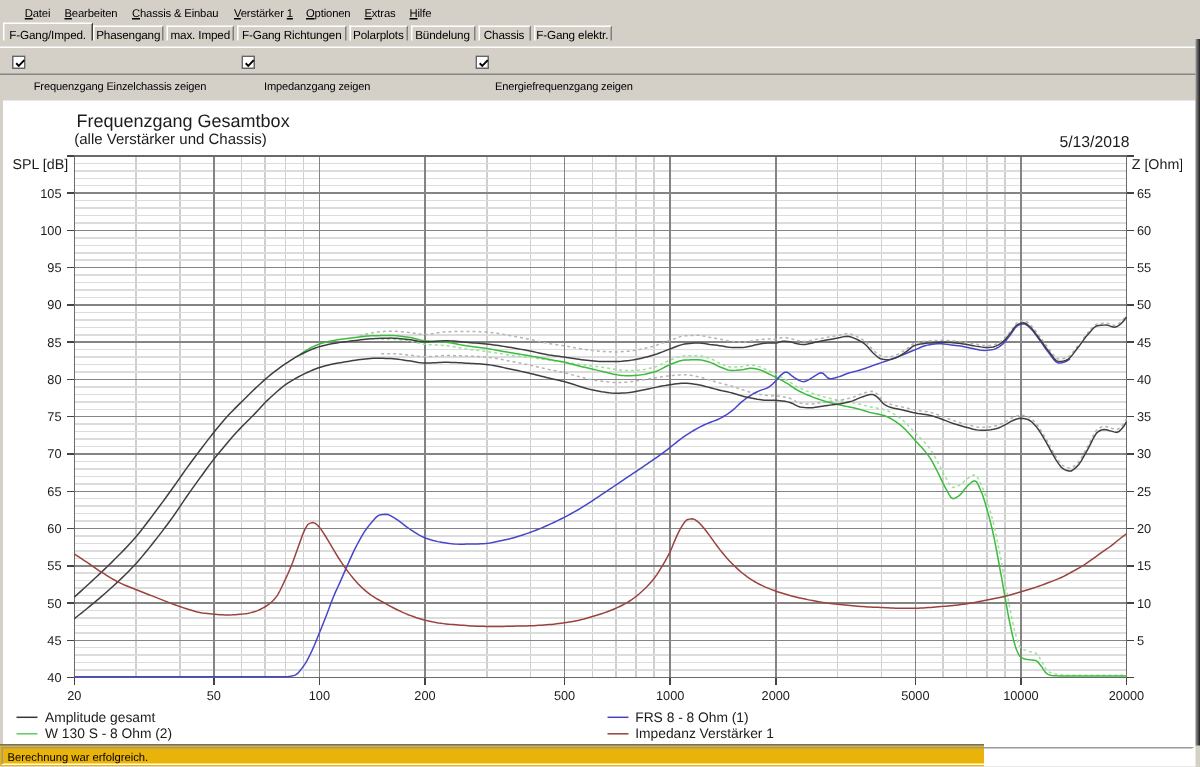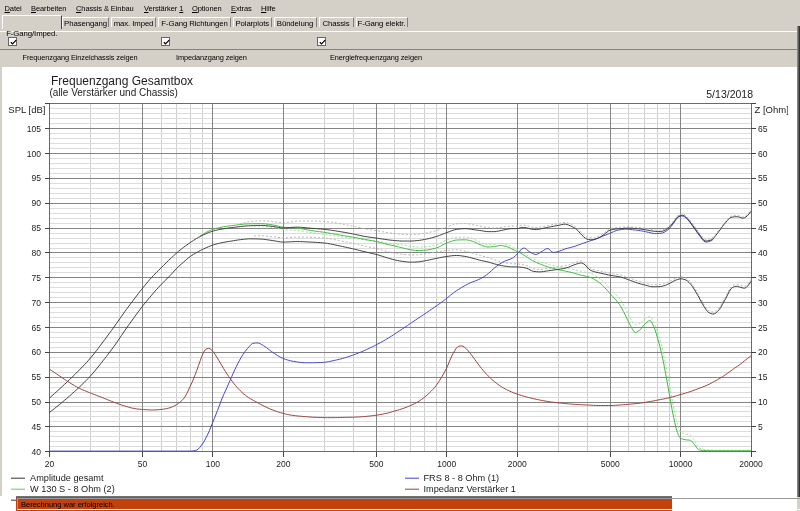--- a/index.html
+++ b/index.html
@@ -1,26 +1,26 @@
 <!DOCTYPE html>
 <html><head><meta charset="utf-8"><style>
 * { margin:0; padding:0; box-sizing:border-box; }
 html,body { width:800px; height:511px; overflow:hidden; }
 body { transform:translateZ(0); background:#d4d0c8; font-family:"Liberation Sans", sans-serif; color:#000; position:relative; }
 u { text-decoration:underline; }
-#menubar span { position:absolute; top:3.5px; font-size:7.5px; letter-spacing:-0.1px; white-space:nowrap; }
+#menubar span { position:absolute; top:3.5px; font-size:7.5px; letter-spacing:-0.1px; white-space:nowrap;margin-left:12px; }
 .tab { position:absolute; top:17px; height:10px; background:#d4d0c8; border-left:1px solid #fff; border-top:1px solid #fff; border-right:1px solid #808080; text-align:center; font-size:7.8px; letter-spacing:-0.1px; padding-top:1px; white-space:nowrap; overflow:visible; }
-.tab.active { top:15px; height:12px; border-right:1px solid #404040; z-index:5; padding-top:13px; }
+.tab.active { top:15px; height:12px; border-right:1px solid #404040; z-index:5; padding-top:3px; }
 #cbar { position:absolute; left:0; top:31px; width:797px; height:19px; background:#d4d0c8; border-top:1px solid #fdfdfd; border-bottom:1px solid #848484; }
 .cb { position:absolute; top:5px; width:9px; height:9px; background:#fff; border:1px solid #666; }
 .cb svg { position:absolute; left:0; top:0; }
 .cbl { position:absolute; top:5px; font-size:7.4px; letter-spacing:-0.1px; white-space:nowrap;margin-top:16px; }
 #panel { position:absolute; left:0; top:67px; width:797px; height:445px; background:#fff; }
 #rborder { position:absolute; left:796.5px; top:26px; width:3.5px; height:471px; background:linear-gradient(to right,#9a9a9a,#1e1e1e); }
-#status { position:absolute; left:16px; top:496px; width:656px; height:15px; background:#c2410c; border-top:1px solid #707070; }
+#status { position:absolute; left:0; top:496px; width:656px; height:15px; background:#eab308; border-top:1px solid #707070; }
 #status .inner { position:absolute; left:1px; top:1px; width:795px; height:12px; border:1px solid; border-color:#9a9a9a #fff #fff #9a9a9a; padding:1px 0 0 3px; font-size:7.5px; }
 </style></head>
 <body>
 <div id="menubar">
  <span style="left:4.5px"><u>D</u>atei</span>
  <span style="left:31px"><u>B</u>earbeiten</span>
  <span style="left:76px"><u>C</u>hassis &amp; Einbau</span>
  <span style="left:144px"><u>V</u>erstärker <u>1</u></span>
  <span style="left:192px"><u>O</u>ptionen</span>
  <span style="left:231px"><u>E</u>xtras</span>

